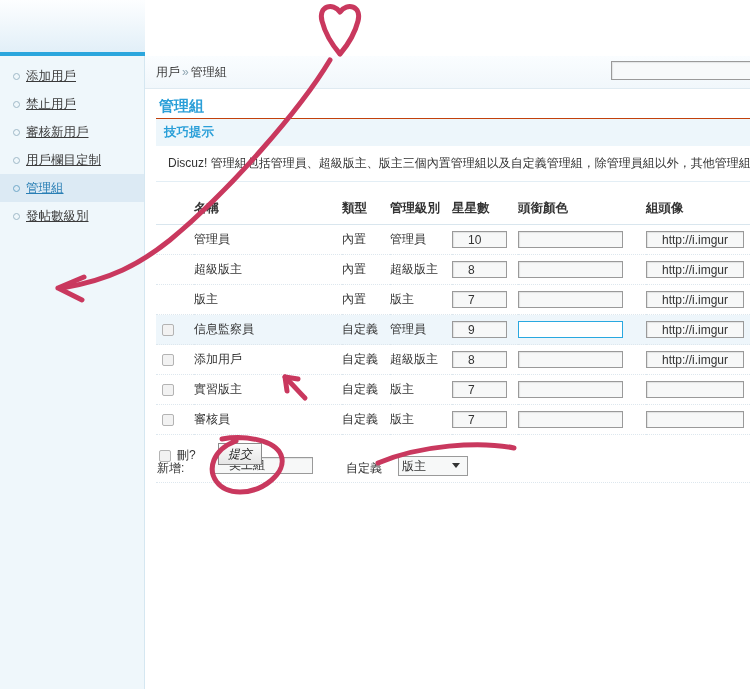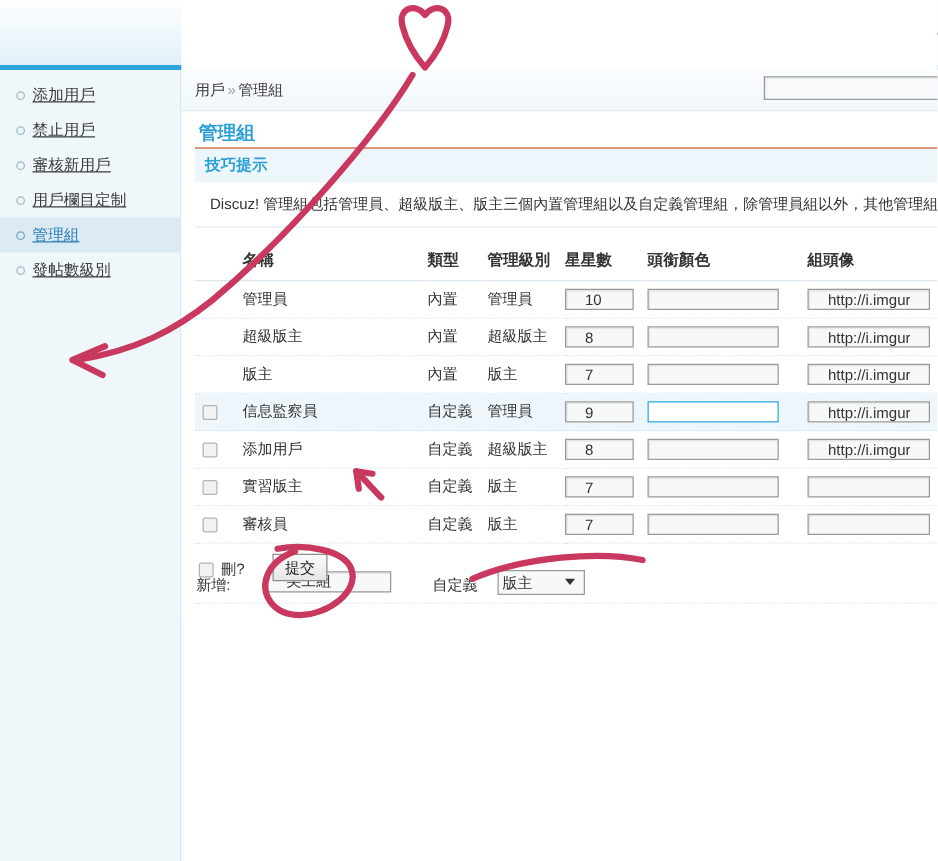--- a/index.html
+++ b/index.html
@@ -163,20 +163,21 @@
   #submitrow{position:absolute;left:11px;top:443px;width:594px;height:28px;}
   #delchk{position:absolute;left:3px;top:7px;}
   #dellabel{position:absolute;left:21px;top:4px;font-size:12px;color:#333;}
   #submitbtn{
     position:absolute;left:62px;top:0;
     min-width:44px;height:22px;padding:0 8px;
     background:linear-gradient(to bottom,#fbfbfb,#e6e6e6);
     border:1px solid #8c8c8c;
     font-size:12px;color:#222;font-family:"Liberation Sans",sans-serif;
     cursor:pointer;
+    font-style:italic;
   }
   
   #annot{
     position:absolute;left:0;top:0;width:750px;height:689px;
     pointer-events:none;
   }
 </style>
 </head>
 <body>
 

